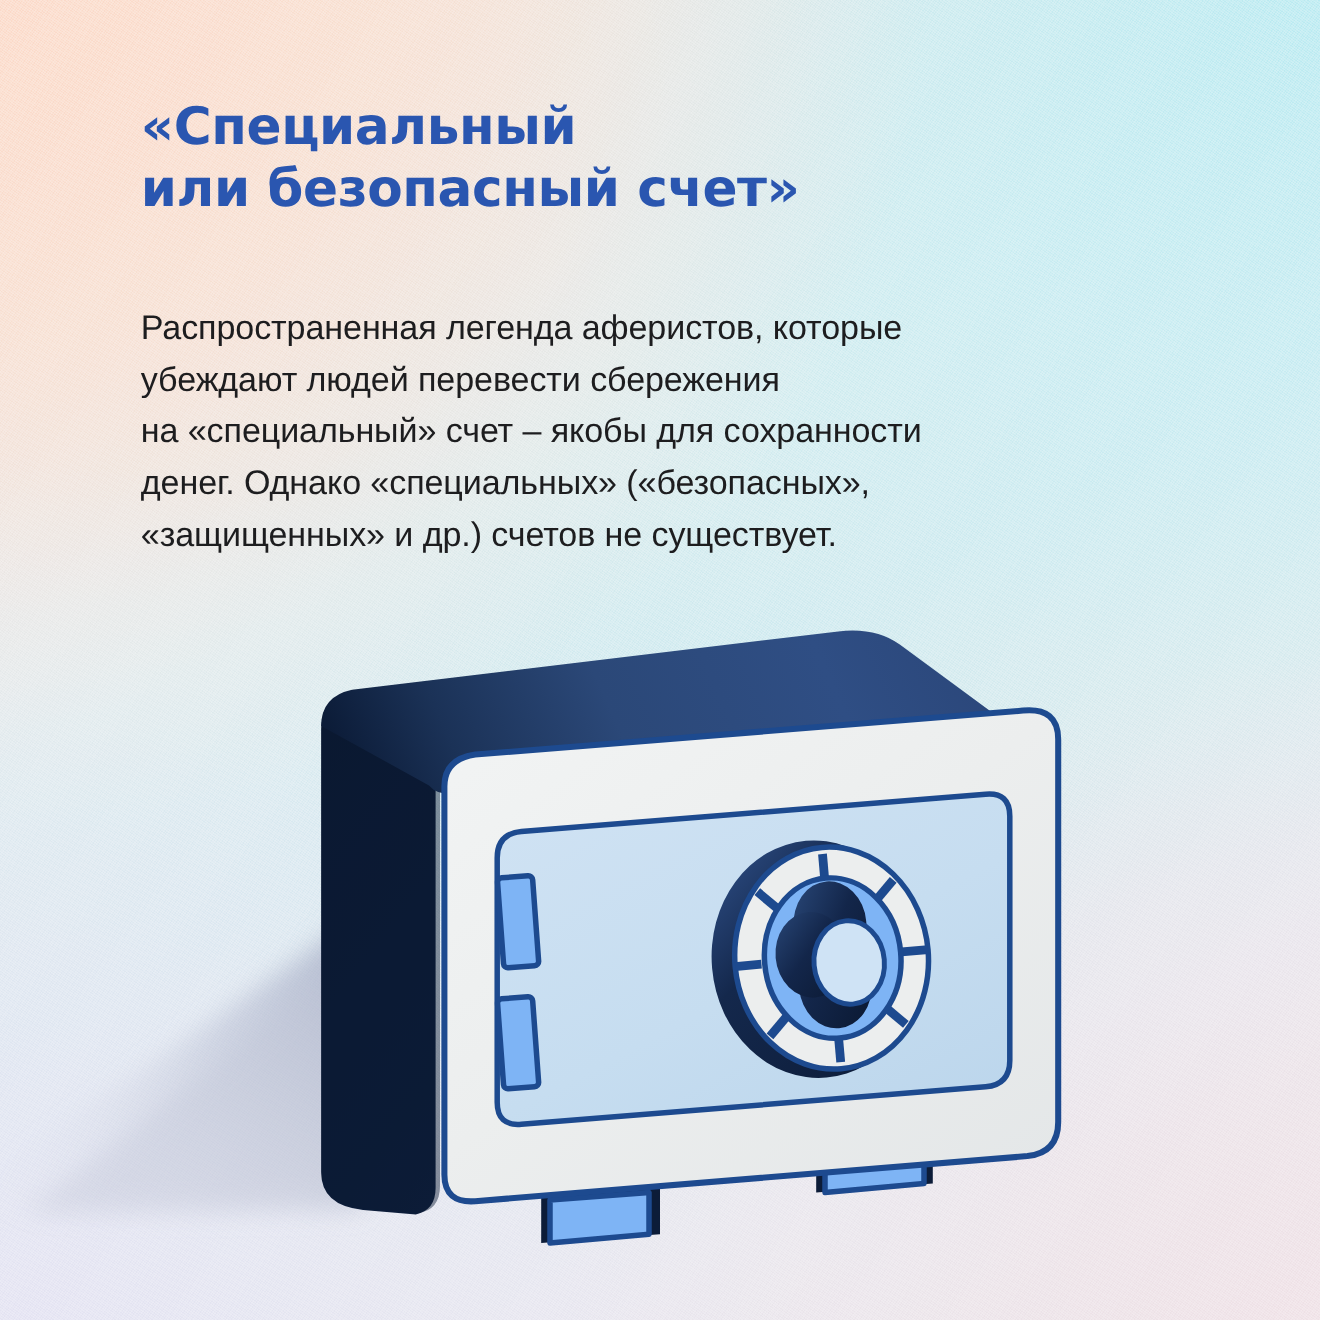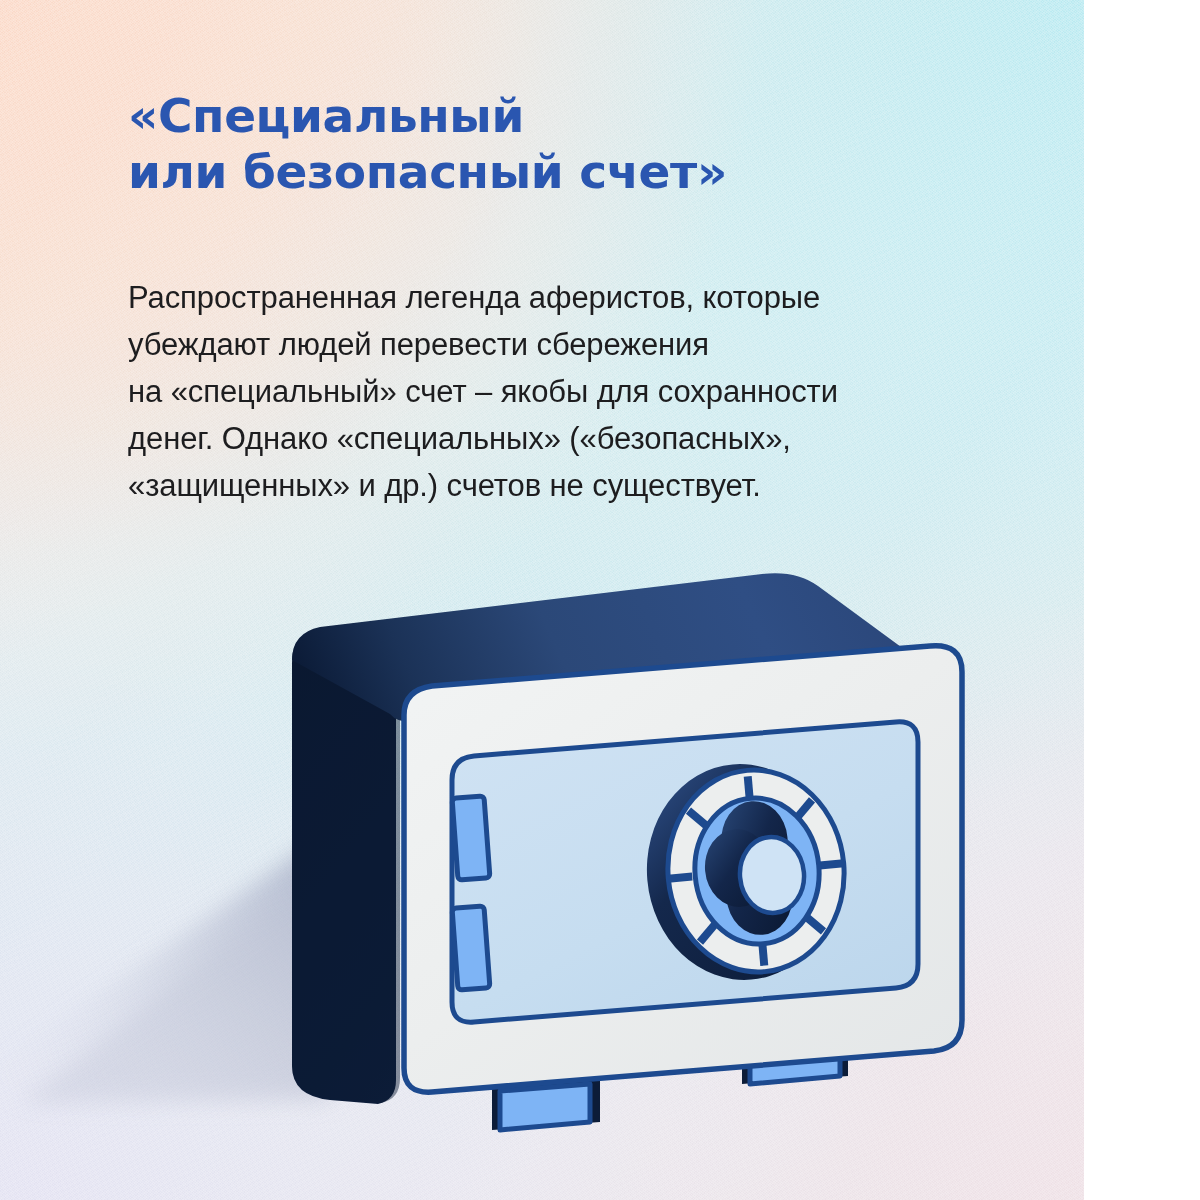--- a/index.html
+++ b/index.html
@@ -8,21 +8,21 @@
   }
   body {
     width: 1200px;
     height: 1200px;
     overflow: hidden;
     font-family: "Liberation Sans", sans-serif;
   }
 
   #card {
     position: relative;
-    width: 1084px;
+    width: 1200px;
     height: 1200px;
     overflow: hidden;
     background: #fca5a5;
   }
 
   
   .bg-layer {
     position: absolute;
     inset: 0;
     pointer-events: none;

